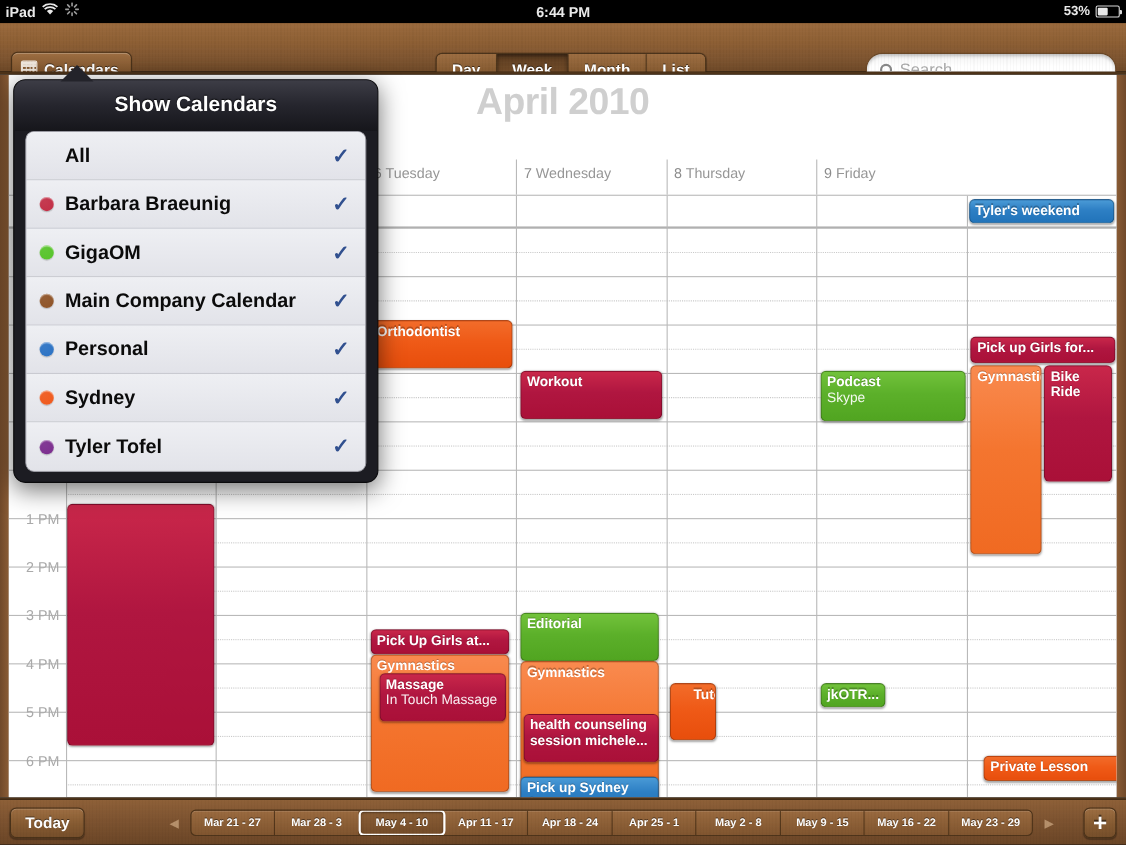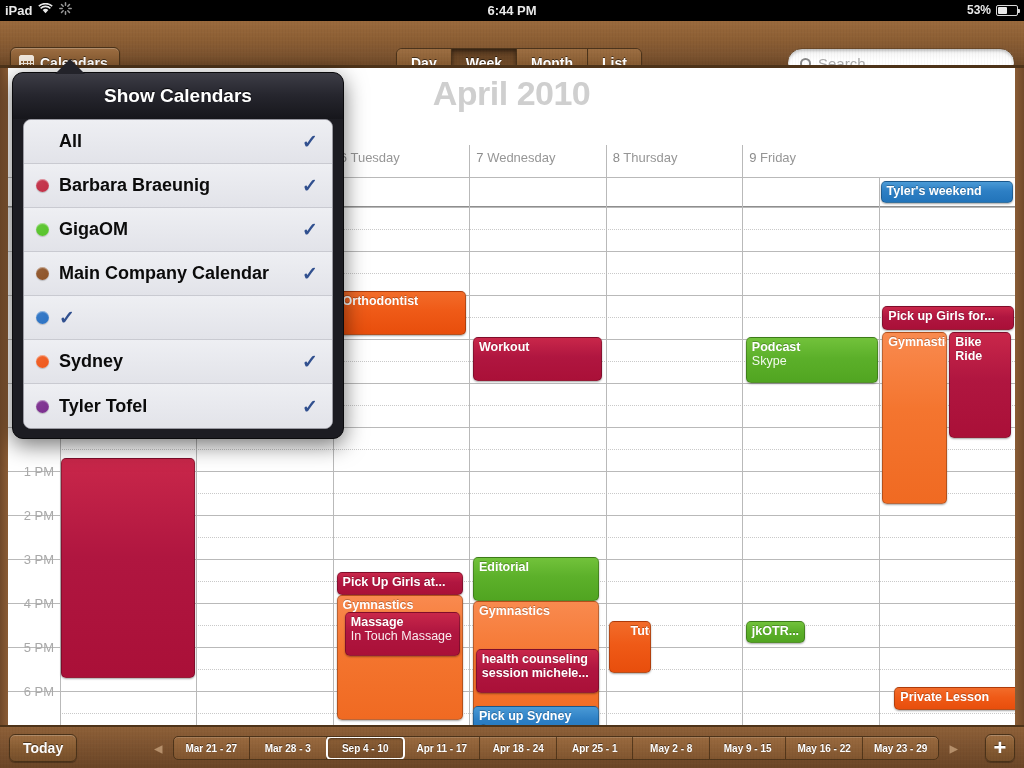--- a/index.html
+++ b/index.html
@@ -421,21 +421,21 @@
     </div>
   </div>
 
   <div id="bottombar">
     <div id="btn-today">Today</div>
     <div id="weekstrip">
       <span class="arrow">◂</span>
       <div id="weeks">
           <div class="wk">Mar 21 - 27</div>
           <div class="wk">Mar 28 - 3</div>
-          <div class="wk active">Sep 4 - 10</div>
+          <div class="wk active">May 4 - 10</div>
           <div class="wk">Apr 11 - 17</div>
           <div class="wk">Apr 18 - 24</div>
           <div class="wk">Apr 25 - 1</div>
           <div class="wk">May 2 - 8</div>
           <div class="wk">May 9 - 15</div>
           <div class="wk">May 16 - 22</div>
           <div class="wk">May 23 - 29</div>
         </div>
       <span class="arrow">▸</span>
     </div>
@@ -461,20 +461,21 @@
           <span class="pop-label">GigaOM</span>
           <span class="check">✓</span>
         </div>
         <div class="pop-row">
           <span class="dot" style="background: radial-gradient(circle at 35% 30%, rgba(142, 83, 39, 0.933), rgb(142, 83, 39));"></span>
           <span class="pop-label">Main Company Calendar</span>
           <span class="check">✓</span>
         </div>
         <div class="pop-row">
           <span class="dot" style="background: radial-gradient(circle at 35% 30%, rgba(43, 114, 196, 0.933), rgb(43, 114, 196));"></span>
+          <span class="pop-label">Personal</span>
           <span class="check">✓</span>
         </div>
         <div class="pop-row">
           <span class="dot" style="background: radial-gradient(circle at 35% 30%, rgba(240, 89, 28, 0.933), rgb(240, 89, 28));"></span>
           <span class="pop-label">Sydney</span>
           <span class="check">✓</span>
         </div>
         <div class="pop-row">
           <span class="dot" style="background: radial-gradient(circle at 35% 30%, rgba(123, 45, 142, 0.933), rgb(123, 45, 142));"></span>
           <span class="pop-label">Tyler Tofel</span>

